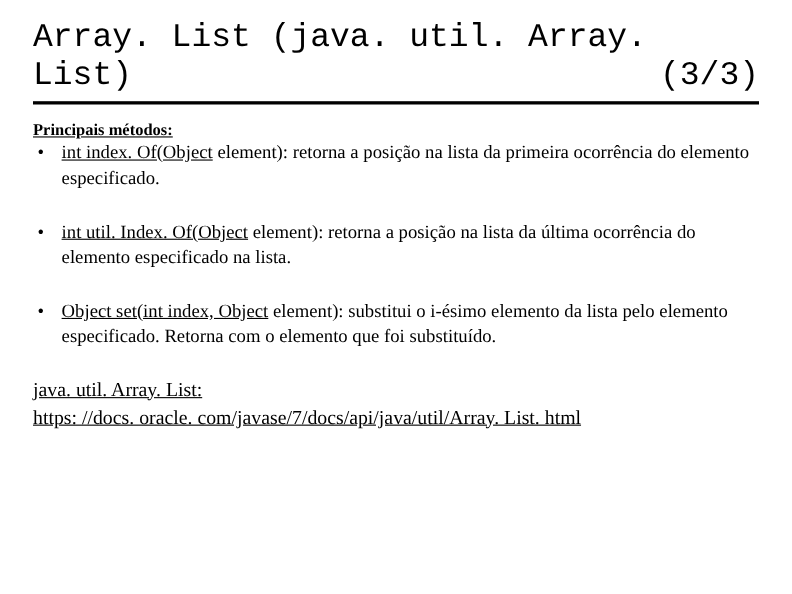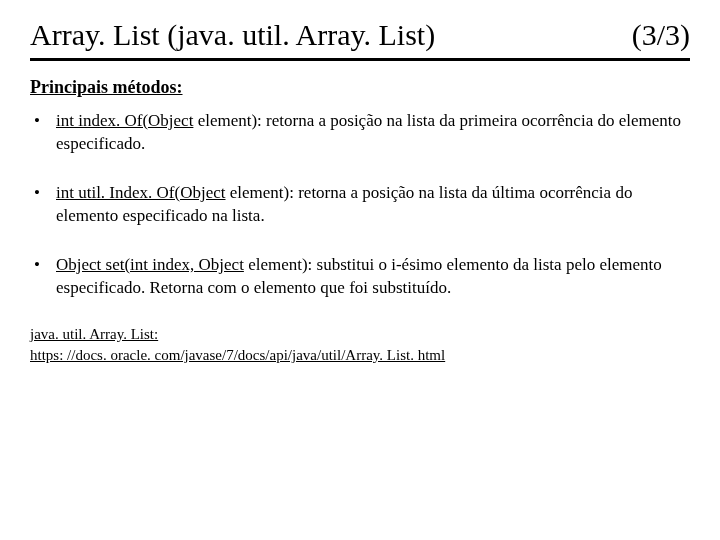--- a/index.html
+++ b/index.html
@@ -7,36 +7,37 @@
     width: 720px;
     height: 540px;
     background: #fff;
     font-family: "Times New Roman", Times, serif;
     color: #000;
     padding: 18px 30px 20px 30px;
   }
   .title-row {
     display: flex;
     justify-content: space-between;
-    align-items: flex-start;
+    align-items: flex-end;
     border-bottom: 3px solid #000;
     padding-bottom: 6px;
     margin-bottom: 16px;
+    font-family: Liberation Mono, monospace;
   }
   .title-left {
     font-size: 30px;
   }
   .title-right {
     font-size: 30px;
   }
   .section-heading {
-    font-size: 18px;
+    font-size: 15px;
     font-weight: bold;
     text-decoration: underline;
-    margin-bottom: 12px;
+    margin-bottom: 0;
   }
   ul.methods {
     list-style: none;
     padding-left: 0;
   }
   ul.methods li {
     display: flex;
     align-items: flex-start;
     font-size: 17px;
     line-height: 1.35;
@@ -53,21 +54,21 @@
   }
   .item-text {
     flex: 1;
   }
   .sig {
     text-decoration: underline;
     margin-top: 45px;
   }
   .footer {
     margin-top: 18px;
-    font-size: 15px;
+    font-size: 18px;
   }
   .footer-label {
     text-decoration: underline;
     margin-bottom: 4px;
   }
   .footer-link {
     color: #000;
     text-decoration: underline;
     text-align: center;
   }

